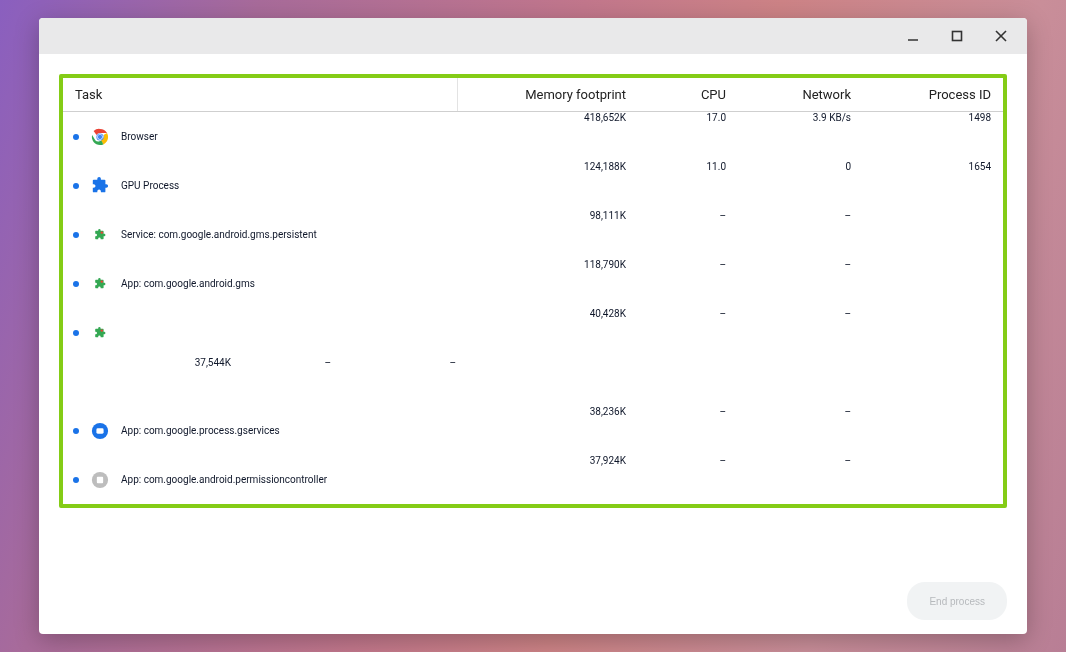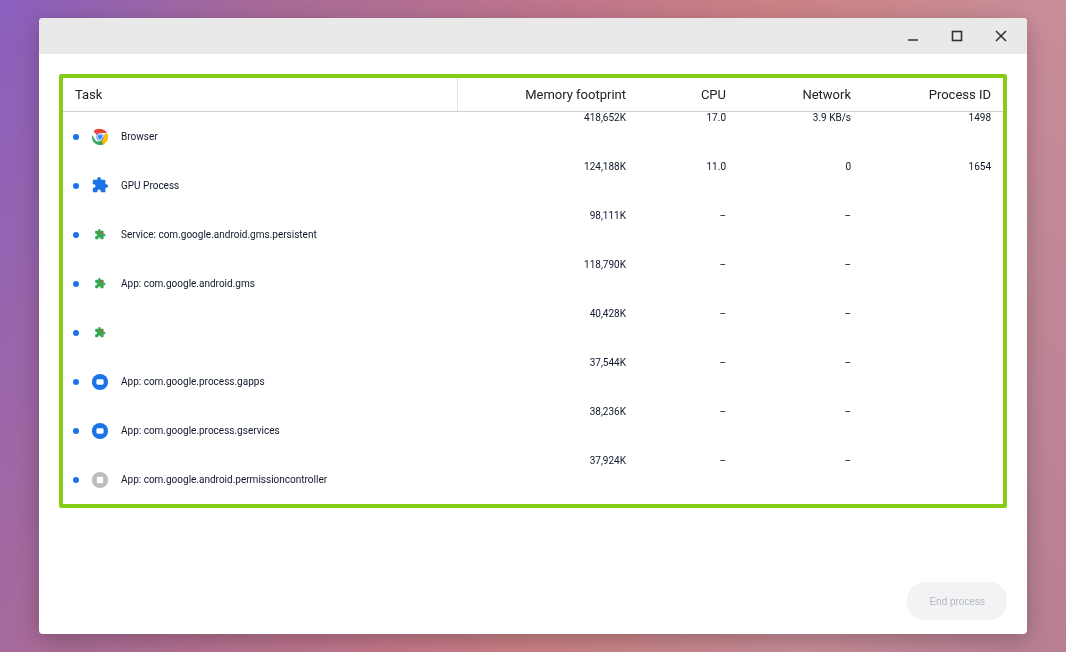--- a/index.html
+++ b/index.html
@@ -219,44 +219,34 @@
                   <circle cx="13" cy="6" r="2" fill="#ea4335"></circle>
                 </svg>
               </span>
             </div>
             <div class="td col-mem">40,428K</div>
             <div class="td col-cpu">–</div>
             <div class="td col-net">–</div>
             <div class="td col-pid"></div>
           </div>
           <div class="row">
+            <div class="td col-mem">37,544K</div>
+            <div class="td col-cpu">–</div>
+            <div class="td col-net">–</div>
+            <div class="td col-pid"></div>
+          </div>
+          <div class="row">
             <div class="td col-task task-cell">
               <span class="dot"></span>
               <span class="app-icon">
                 <svg viewBox="0 0 20 20" width="18" height="18">
                   <circle cx="10" cy="10" r="9" fill="#1a73e8"></circle>
                   <rect x="6" y="7" width="8" height="6" rx="1.5" fill="#fff"></rect>
                 </svg>
               </span>
-              <span>App: com.google.process.gapps</span>
-            </div>
-            <div class="td col-mem">37,544K</div>
-            <div class="td col-cpu">–</div>
-            <div class="td col-net">–</div>
-            <div class="td col-pid"></div>
-          </div>
-          <div class="row">
-            <div class="td col-task task-cell">
-              <span class="dot"></span>
-              <span class="app-icon">
-                <svg viewBox="0 0 20 20" width="18" height="18">
-                  <circle cx="10" cy="10" r="9" fill="#1a73e8"></circle>
-                  <rect x="6" y="7" width="8" height="6" rx="1.5" fill="#fff"></rect>
-                </svg>
-              </span>
               <span>App: com.google.process.gservices</span>
             </div>
             <div class="td col-mem">38,236K</div>
             <div class="td col-cpu">–</div>
             <div class="td col-net">–</div>
             <div class="td col-pid"></div>
           </div>
           <div class="row">
             <div class="td col-task task-cell">
               <span class="dot"></span>

